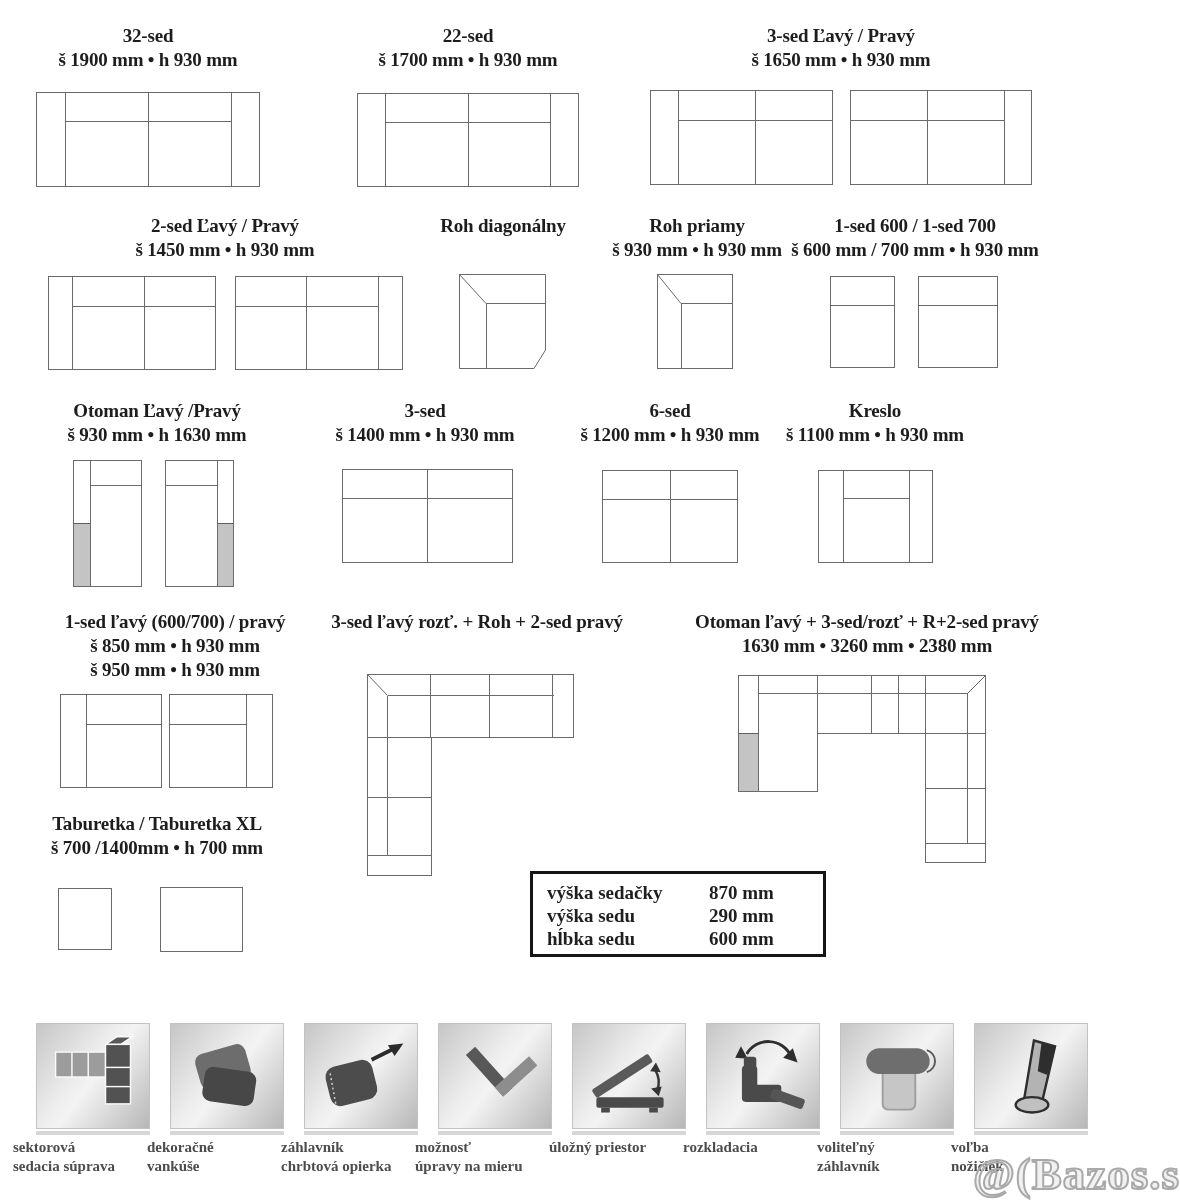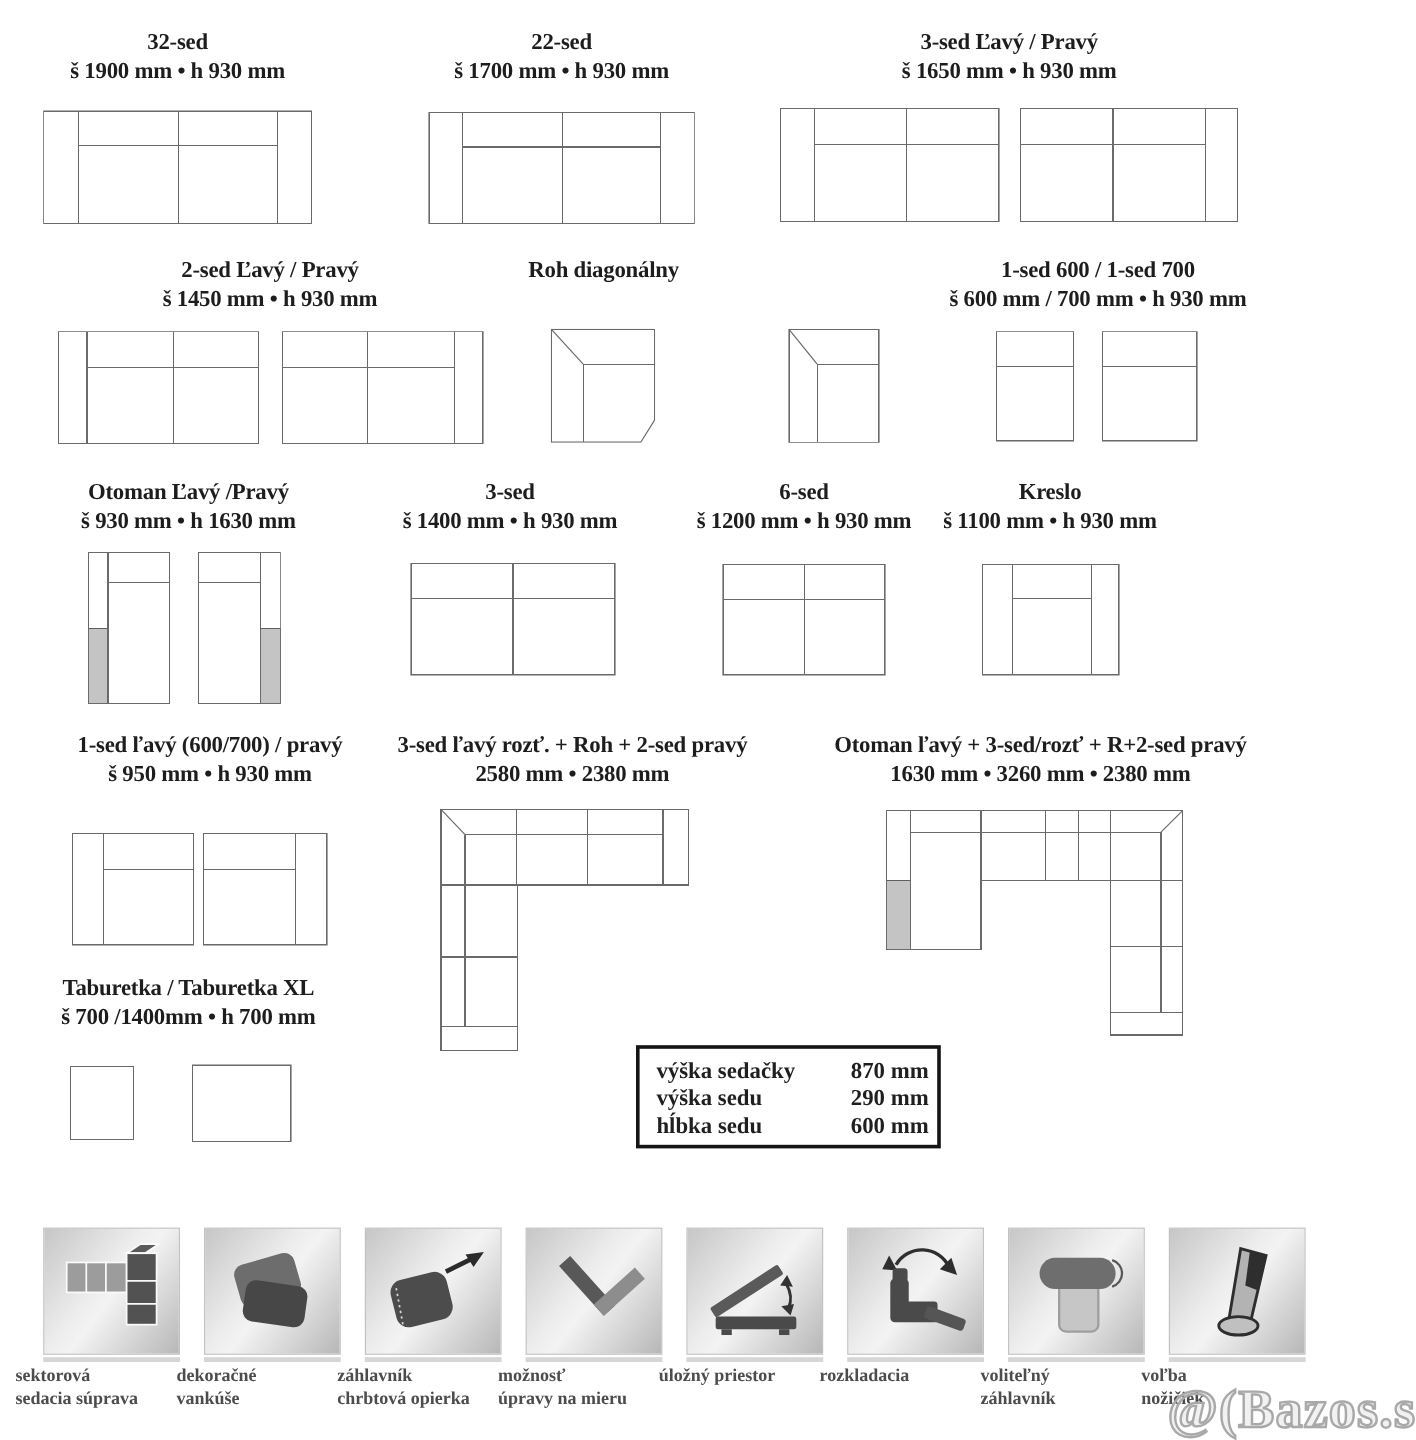--- a/index.html
+++ b/index.html
@@ -8,21 +8,21 @@
   
   .t{position:absolute;width:300px;text-align:center;font-size:19px;line-height:24px;
      font-weight:700;color:#1d1d1d;letter-spacing:-0.2px;}
   .t .td,.t .td2{font-weight:700;}
   
   .d{position:absolute;}
   .d rect,.d line,.d path{stroke:#6a6a6a;fill:none;stroke-width:1;}
   .d .ax{shape-rendering:crispEdges;}
   .d .gfill{fill:#c4c4c4;stroke:#5e5e5e;}
   
-  .specs{position:absolute;left:530px;top:871px;width:254px;height:86px;border:3px solid #151515;
+  .specs{position:absolute;left:530px;top:871px;width:296px;height:86px;border:3px solid #151515;
          background:#fff;box-sizing:border-box;padding:7px 0 0 14px;}
   .specRow{display:flex;font-size:19px;line-height:23px;font-weight:700;color:#1f1f1f;}
   .specRow .lbl{width:162px;}
   
   .tile{position:absolute;width:114px;height:106px;box-sizing:border-box;border:1px solid #c2c2c2;
         background:linear-gradient(128deg,#c6c6c6 0%,#ededed 42%,#f3f3f3 52%,#b7b7b7 100%);}
   .tileShadow{position:absolute;width:114px;height:4px;background:#d6d6d6;}
   .tile svg{position:absolute;left:7px;top:5px;}
   .cap{position:absolute;width:160px;text-align:left;font-size:15px;line-height:19px;
        font-weight:700;color:#4c4c4c;}
@@ -48,20 +48,24 @@
     <div class="td">š 1650 mm • h 930 mm</div>
   </div>
 
   <div class="t" style="left:75px;top:214px">
     <div class="tt">2-sed Ľavý / Pravý</div>
     <div class="td">š 1450 mm • h 930 mm</div>
   </div>
   <div class="t" style="left:353px;top:214px">
     <div class="tt">Roh diagonálny</div>
   </div>
+  <div class="t" style="left:547px;top:214px">
+    <div class="tt">Roh priamy</div>
+    <div class="td">š 930 mm • h 930 mm</div>
+  </div>
   <div class="t" style="left:765px;top:214px">
     <div class="tt">1-sed 600 / 1-sed 700</div>
     <div class="td">š 600 mm / 700 mm • h 930 mm</div>
   </div>
 
   <div class="t" style="left:7px;top:399px">
     <div class="tt">Otoman Ľavý /Pravý</div>
     <div class="td">š 930 mm • h 1630 mm</div>
   </div>
   <div class="t" style="left:275px;top:399px">
@@ -72,25 +76,25 @@
     <div class="tt">6-sed</div>
     <div class="td">š 1200 mm • h 930 mm</div>
   </div>
   <div class="t" style="left:725px;top:399px">
     <div class="tt">Kreslo</div>
     <div class="td">š 1100 mm • h 930 mm</div>
   </div>
 
   <div class="t" style="left:25px;top:610px">
     <div class="tt">1-sed ľavý  (600/700) / pravý</div>
+    <div class="td">š 850 mm • h 930 mm</div>
     <div class="td2">š 950 mm • h 930 mm</div>
   </div>
   <div class="t" style="left:307px;top:610px;width:340px">
     <div class="tt">3-sed ľavý rozť. + Roh + 2-sed pravý</div>
-    <div class="td">2580 mm • 2380 mm</div>
   </div>
   <div class="t" style="left:667px;top:610px;width:400px">
     <div class="tt">Otoman ľavý + 3-sed/rozť + R+2-sed pravý</div>
     <div class="td">1630 mm • 3260 mm • 2380 mm</div>
   </div>
 
   <div class="t" style="left:7px;top:812px">
     <div class="tt">Taburetka / Taburetka XL</div>
     <div class="td">š 700 /1400mm • h 700 mm</div>
   </div>

